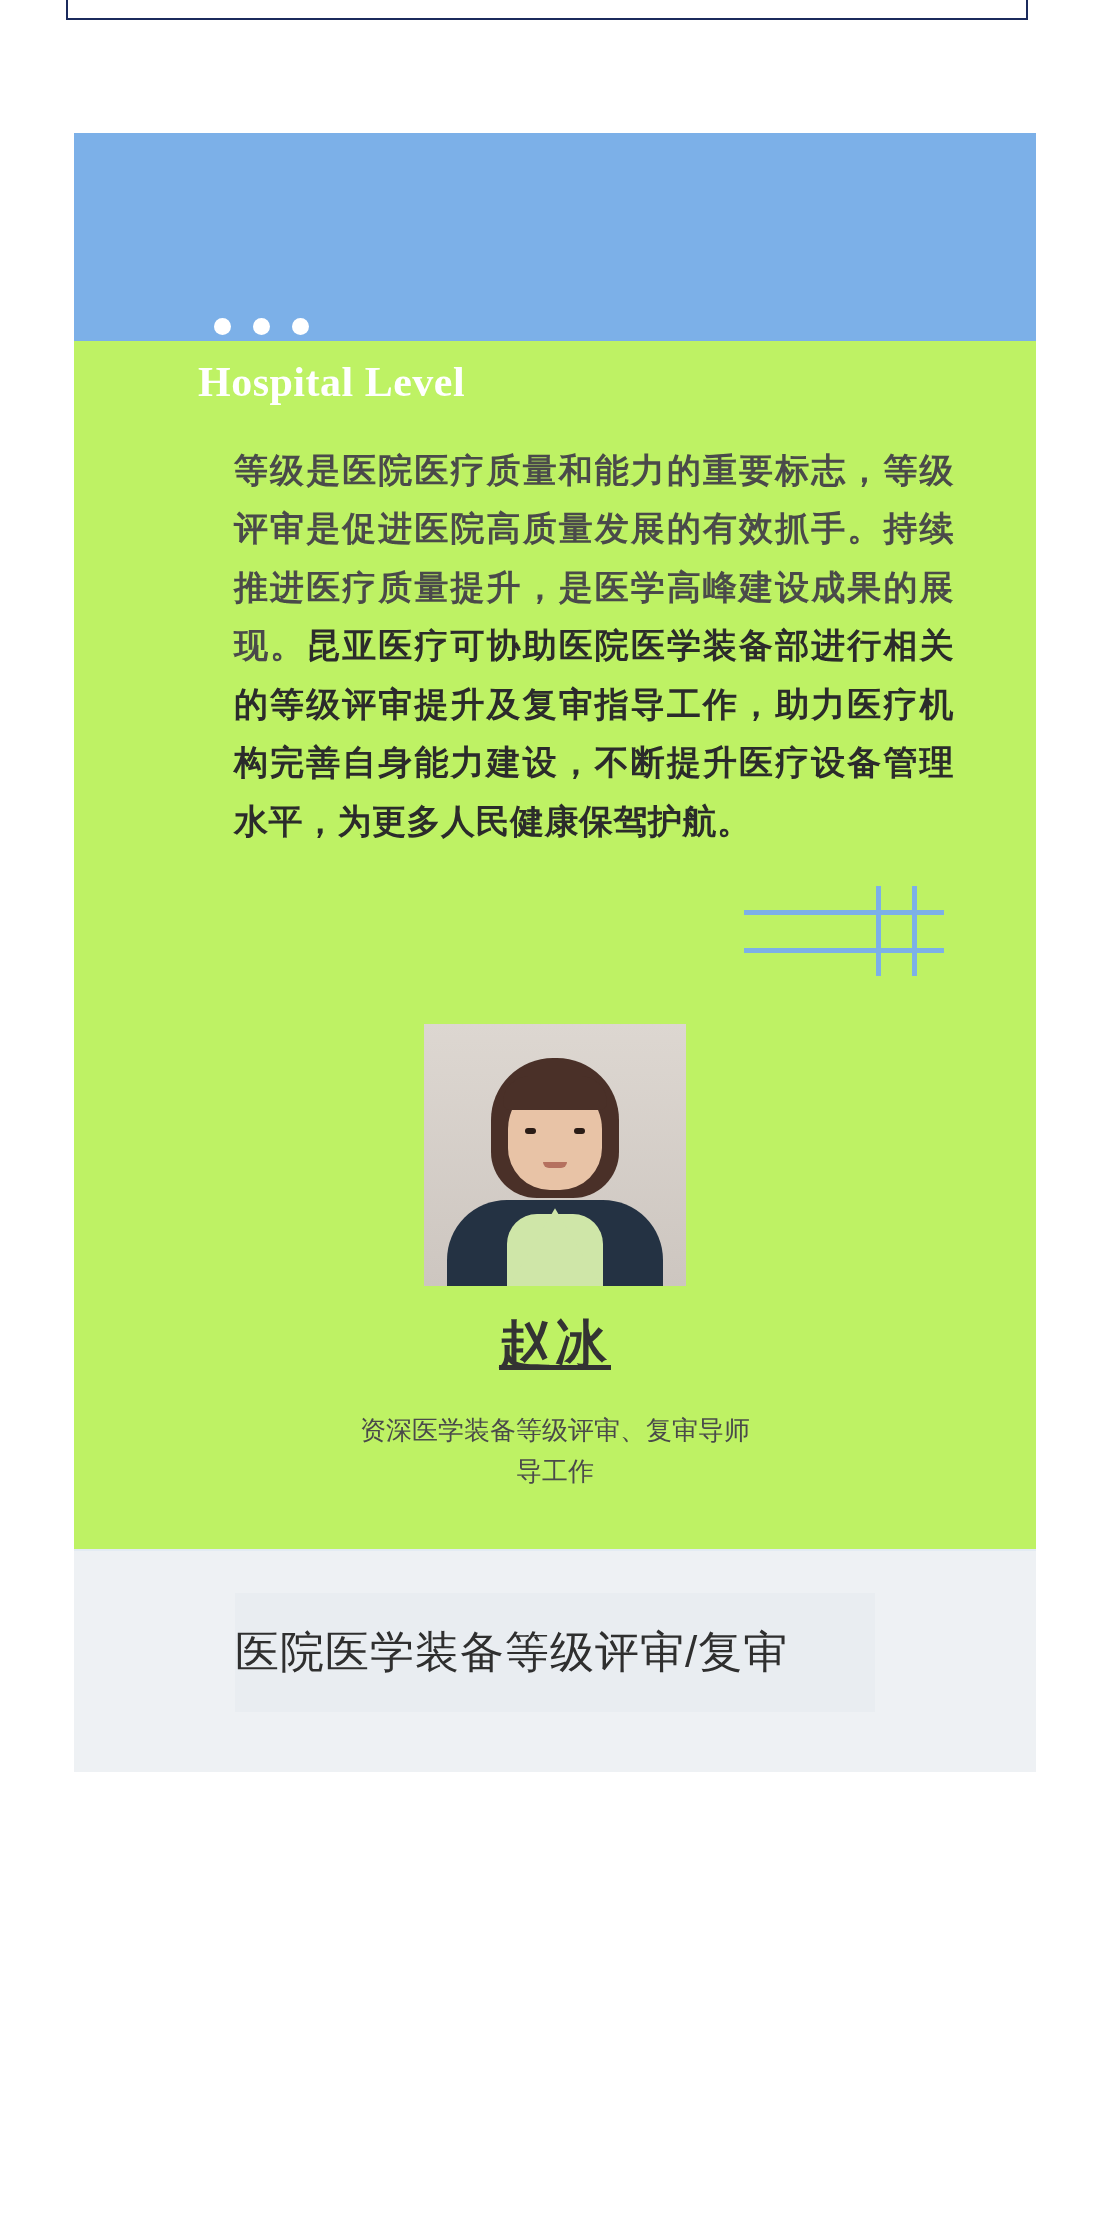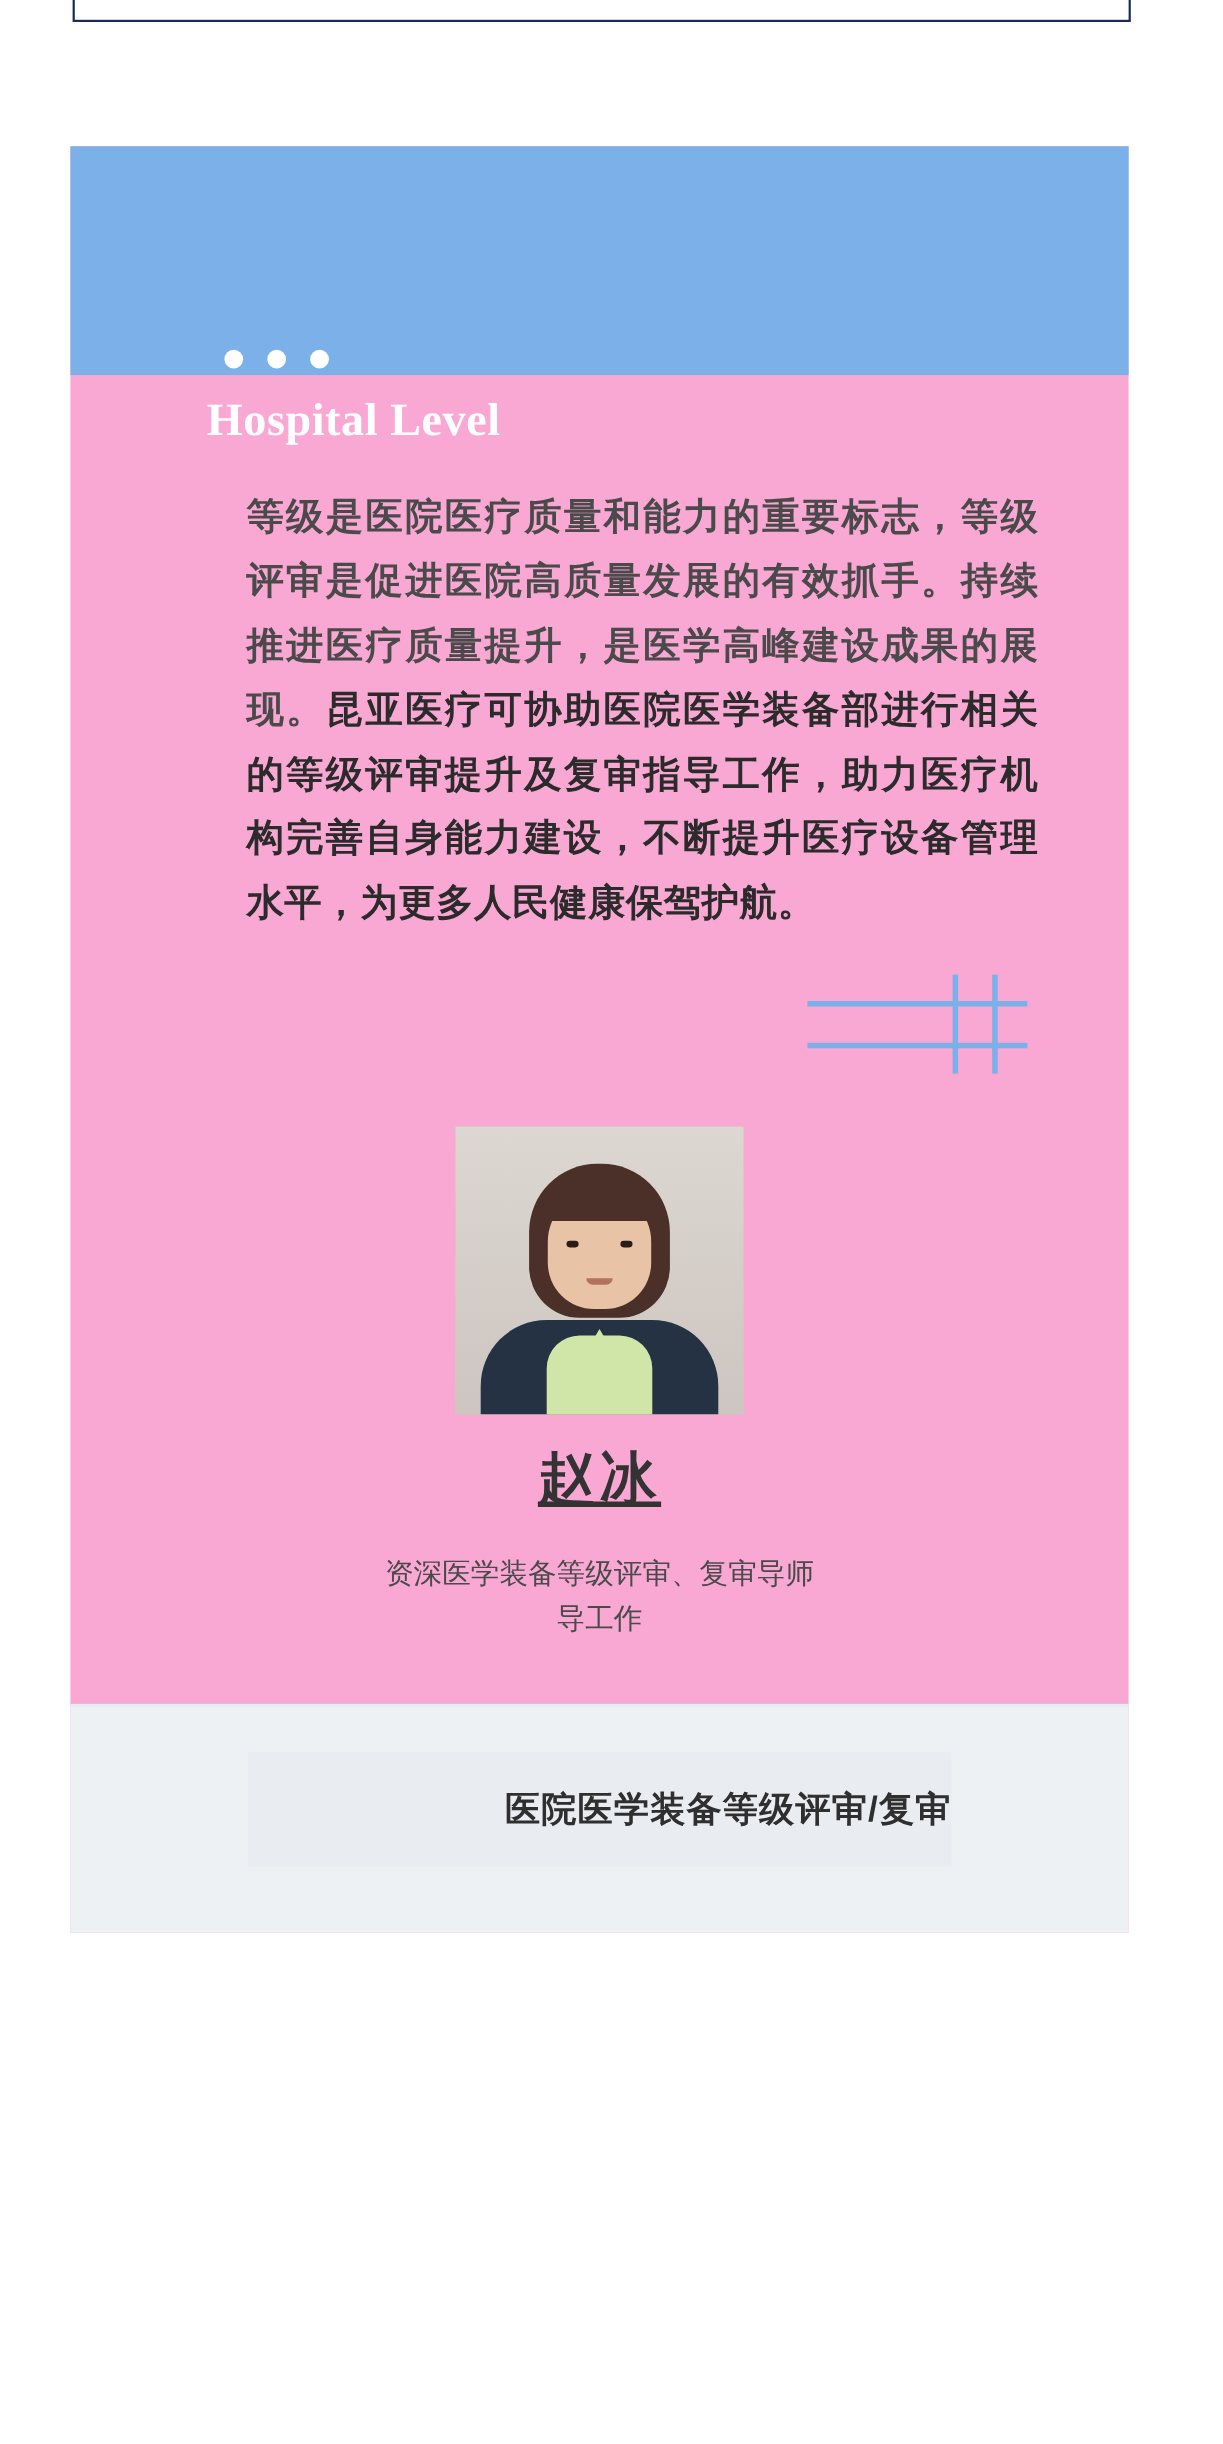--- a/index.html
+++ b/index.html
@@ -23,24 +23,24 @@
     width: 962px;
     height: 60px;
     border: 2px solid #1b2a5c;
     box-sizing: border-box;
     background: #ffffff;
   }
 
   
   .card {
     position: absolute;
-    left: 64px;
+    left: 74px;
     top: 133px;
     width: 962px;
-    background: #f9a8d4;
+    background: #bef264;
   }
 
   .card-header {
     background: #7cb0e8;
     height: 208px;
     position: relative;
     box-sizing: border-box;
     padding: 0;
   }
 
@@ -250,24 +250,24 @@
   }
 
   .footer-band {
     background: #eef1f4;
     padding: 42px 0 60px 0;
   }
   .footer-pill {
     margin: 0 auto;
     width: 640px;
     background: #e9edf1;
-    text-align: right;
+    text-align: left;
     padding: 30px 0;
-    font-size: 32px;
-    font-weight: bold;
+    font-size: 44px;
+    font-weight: normal;
     color: #2f2f2f;
     letter-spacing: 1px;
   }
 </style>
 </head>
 <body>
 
 <div class="top-box"></div>
 
 <div class="card">

